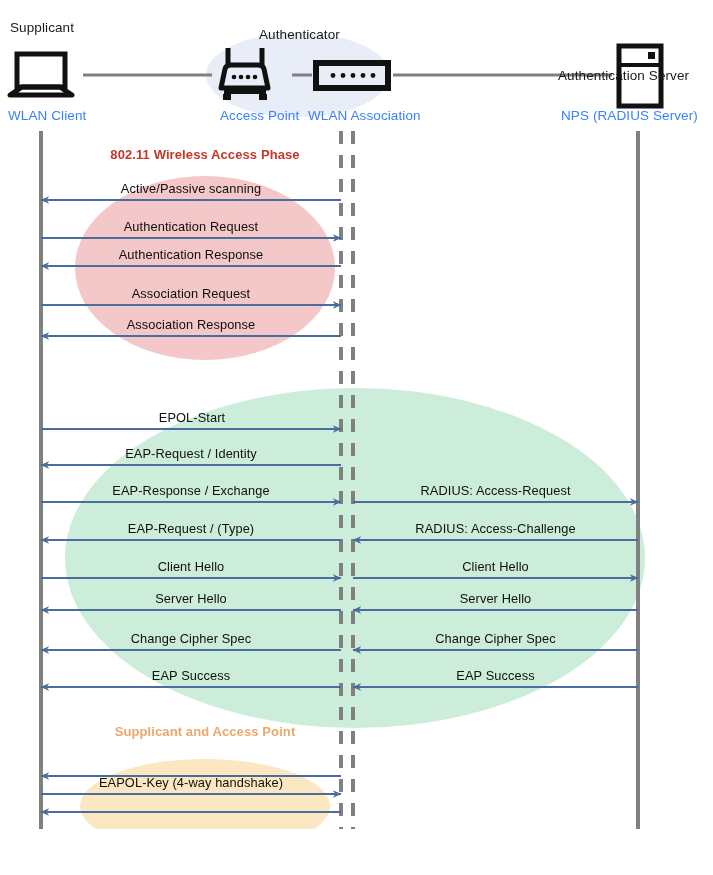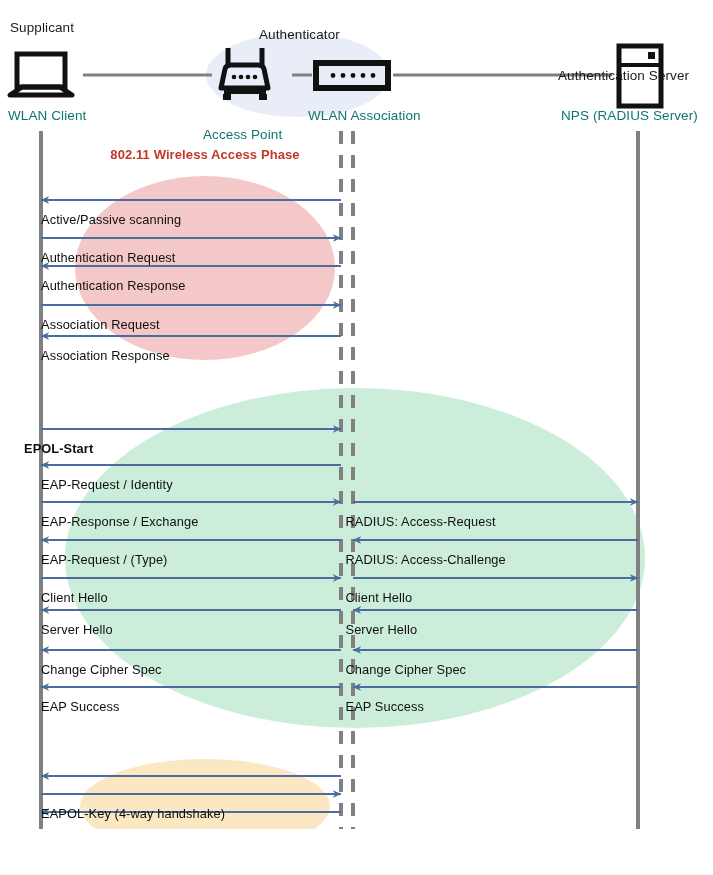--- a/index.html
+++ b/index.html
@@ -30,21 +30,21 @@
   .actor-top-label {
     position: absolute;
     font-size: 13.5px;
     color: #1a1a1a;
     white-space: nowrap;
     letter-spacing: 0.1px;
   }
   .actor-bottom-label {
     position: absolute;
     font-size: 13.5px;
-    color: #0f766e;
+    color: #3b82f6;
     white-space: nowrap;
     letter-spacing: 0.1px;
   }
   
   .phase-title {
     position: absolute;
     font-size: 13px;
     font-weight: 600;
     white-space: nowrap;
     text-align: center;
@@ -52,22 +52,22 @@
   }
   .phase-title.two-line {
     line-height: 19px;
   }
   
   .msg-label {
     position: absolute;
     font-size: 12.8px;
     color: #0f0f0f;
     white-space: nowrap;
+    text-align: center;
     letter-spacing: 0.1px;
-    margin-top: 31px;
   }
 </style>
 </head>
 <body>
 
 <div id="diagram">
 
   <svg class="svg-layer" viewBox="0 0 713 875">
     <defs>
       <marker id="arrR" markerWidth="9" markerHeight="9" refX="8.2" refY="4.5" orient="auto" markerUnits="userSpaceOnUse">
@@ -151,37 +151,38 @@
         <line x1="341" y1="812" x2="41" y2="812" stroke="#4a6d9e" stroke-width="2" marker-end="url(#arrL)"></line>
         <line x1="41" y1="840" x2="341" y2="840" stroke="#4a6d9e" stroke-width="2" marker-end="url(#arrR)"></line>
       </g>
   </svg>
 
   <div class="actor-top-label" style="left:10px; top:20px;">Supplicant</div>
   <div class="actor-top-label" style="left:259px; top:20px;margin-top:7px;">Authenticator</div>
   <div class="actor-top-label" style="left:558px; top:20px;margin-top:48px;">Authentication Server</div>
 
   <div class="actor-bottom-label" style="left:8px; top:108px;">WLAN Client</div>
-  <div class="actor-bottom-label" style="left:203px; top:108px;margin-top:19px;">Access Point</div>
+  <div class="actor-bottom-label" style="left:220px; top:108px;">Access Point</div>
   <div class="actor-bottom-label" style="left:308px; top:108px;">WLAN Association</div>
   <div class="actor-bottom-label" style="left:561px; top:108px;">NPS (RADIUS Server)</div>
 
   <div class="phase-title" style="left:55px; top:147px; width:300px; color:#C0392B;">802.11 Wireless Access Phase</div>
 
 
   <div class="phase-title two-line" style="left:55px; top:722px; width:300px; color:#E8A970;">
+    <div>Supplicant and Access Point</div>
   </div>
 
   <div id="label-group">
       <div class="msg-label" style="left: 41px; width: 300px; top: 181px;">Active/Passive scanning</div>
       <div class="msg-label" style="left: 41px; width: 300px; top: 219px;">Authentication Request</div>
       <div class="msg-label" style="left: 41px; width: 300px; top: 247px;">Authentication Response</div>
       <div class="msg-label" style="left: 41px; width: 300px; top: 286px;">Association Request</div>
       <div class="msg-label" style="left: 41px; width: 300px; top: 317px;">Association Response</div>
-      <div class="msg-label" style="left: 24px; width: 300px; top: 410px; font-weight: bold;">EPOL-Start</div>
+      <div class="msg-label" style="left: 42px; width: 300px; top: 410px;">EPOL-Start</div>
       <div class="msg-label" style="left: 41px; width: 300px; top: 446px;">EAP-Request / Identity</div>
       <div class="msg-label" style="left: 41px; width: 300px; top: 483px;">EAP-Response / Exchange</div>
       <div class="msg-label" style="left: 345.5px; width: 300px; top: 483px;">RADIUS: Access-Request</div>
       <div class="msg-label" style="left: 41px; width: 300px; top: 521px;">EAP-Request / (Type)</div>
       <div class="msg-label" style="left: 345.5px; width: 300px; top: 521px;">RADIUS: Access-Challenge</div>
       <div class="msg-label" style="left: 41px; width: 300px; top: 559px;">Client Hello</div>
       <div class="msg-label" style="left: 345.5px; width: 300px; top: 559px;">Client Hello</div>
       <div class="msg-label" style="left: 41px; width: 300px; top: 591px;">Server Hello</div>
       <div class="msg-label" style="left: 345.5px; width: 300px; top: 591px;">Server Hello</div>
       <div class="msg-label" style="left: 41px; width: 300px; top: 631px;">Change Cipher Spec</div>

